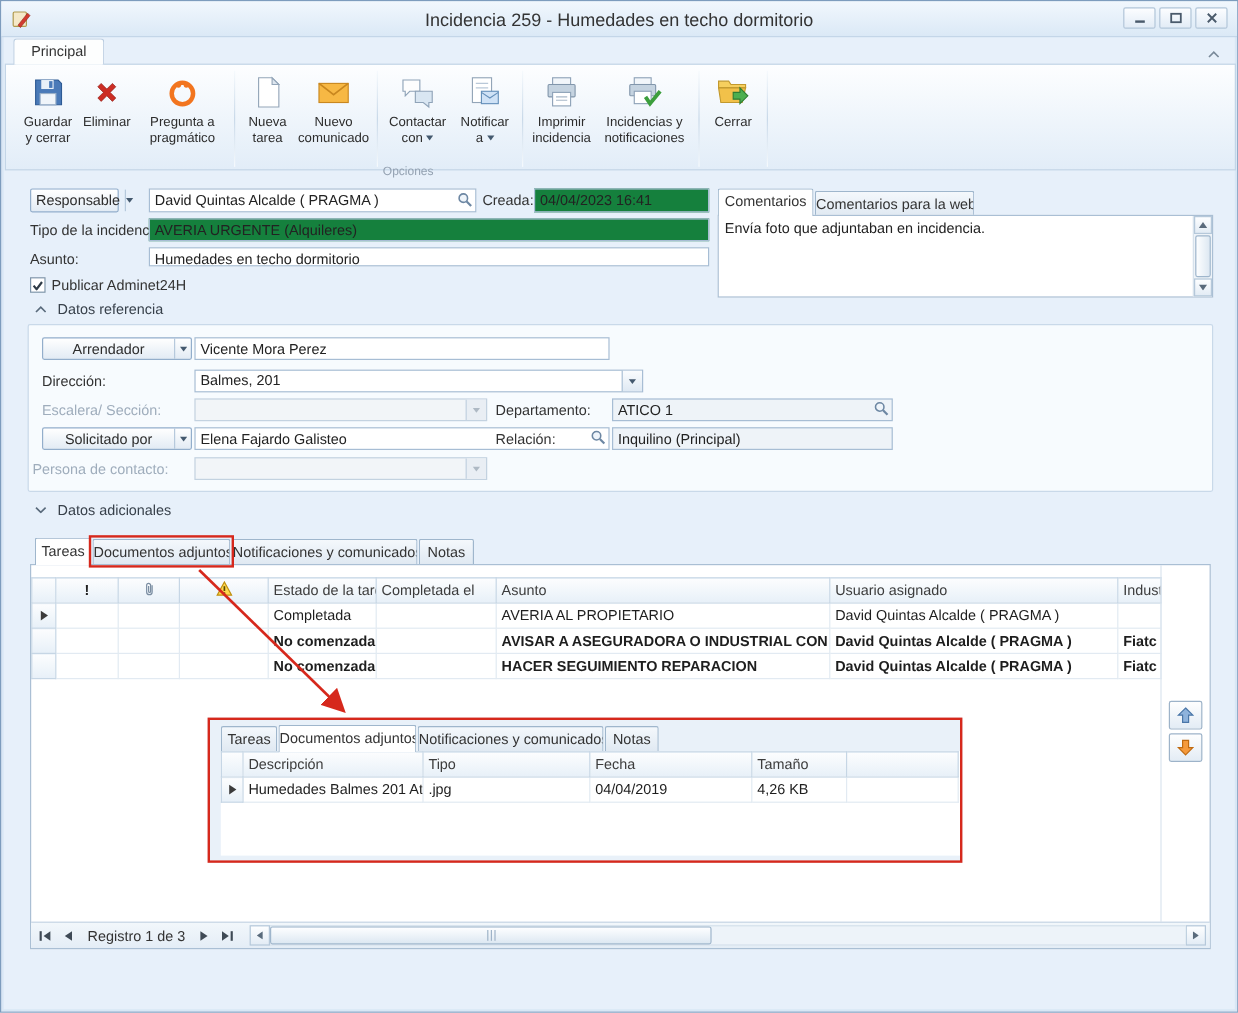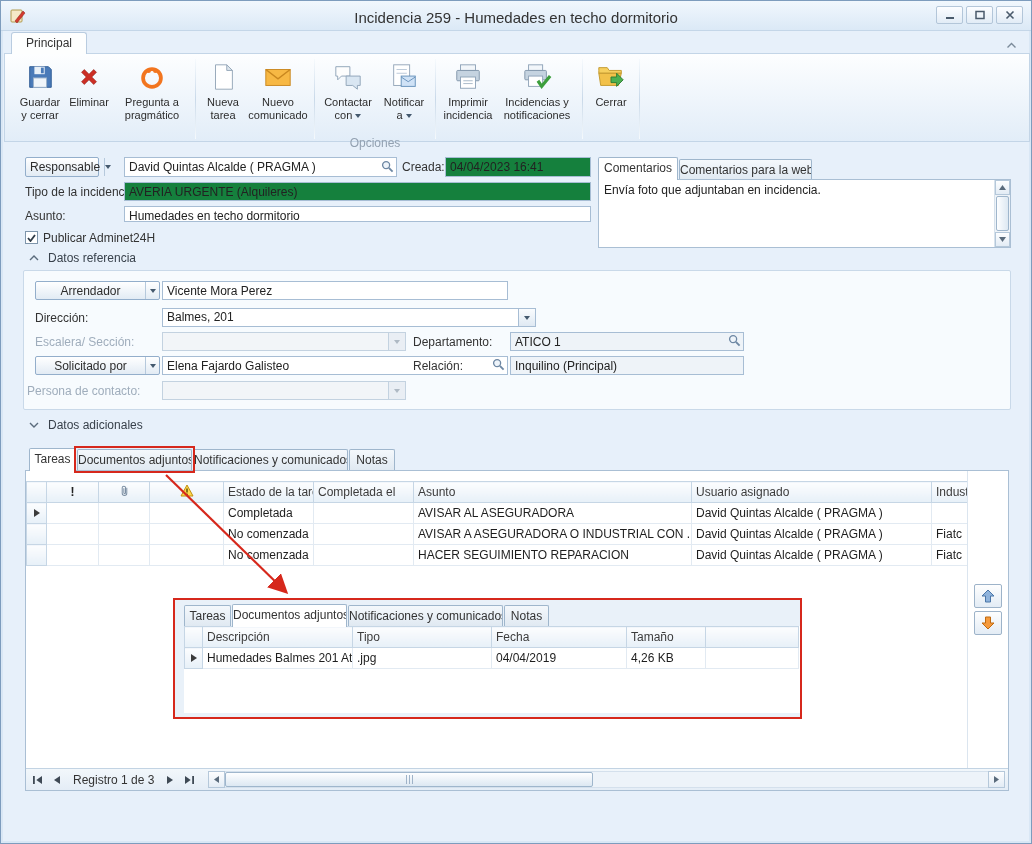--- a/index.html
+++ b/index.html
@@ -21,21 +21,21 @@
 
   
   .ribbon { position:absolute; left:3px; top:52px; width:1026px; height:89px; background:linear-gradient(#fdfeff,#eaf2fa 70%,#e2edf8); border:1px solid #c3d5e7; display:flex; align-items:flex-start; padding:3px 0 0 10px; }
   .rbtn { display:flex; flex-direction:column; align-items:center; padding-top:3px; gap:3px; height:80px; border-radius:3px; }
   .ricon { height:33px; display:flex; align-items:center; }
   .rlabel { font-size:11px; line-height:1.2; text-align:center; white-space:pre-line; color:#2d2d2d; }
   .rlabel-wrap { font-size:11px; line-height:1.2; text-align:center; }
   .rsep { width:1px; background:linear-gradient(#f6fafd,#c9d9e9,#f6fafd); margin:2px 4px; height:80px; }
   .rgroup { display:flex; flex-direction:column; height:84px; }
   .rgroup-row { display:flex; }
-  .rgroup-cap { margin-top:auto; text-align:center; font-size:12px; color:#93a1b1; line-height:13px; height:14px; }
+  .rgroup-cap { margin-top:auto; font-size:10px; color:#93a1b1; line-height:13px; height:14px; }
   .caret { display:inline-block; width:0; height:0; border-left:3px solid transparent; border-right:3px solid transparent; border-top:4px solid #44596e; margin-left:3px; vertical-align:middle; }
   .caret.dis { border-top-color:#aeb9c4; }
 
   
   .lbl { position:absolute; font-size:12px; color:#333; white-space:nowrap; }
   .lbl.dis { color:#9fadbc; }
   .field { position:absolute; background:#fff; border:1px solid #a7bdd4; font-size:12px; line-height:17px; padding:1px 4px 0; height:20px; white-space:nowrap; overflow:hidden; }
   .field.ro { background:#15803d; }
   .field.lt { background:#eef3f8; }
   .field.has-mag { padding-right:17px; }
@@ -56,21 +56,21 @@
   .tab { position:absolute; height:25px; line-height:20px; text-align:center; font-size:12px; color:#333; background:linear-gradient(#f4f8fc,#dce6f0); border:1px solid #9fb6cc; border-bottom:none; border-radius:2px 2px 0 0; overflow:hidden; white-space:nowrap; }
   .tab.active { background:#fff; z-index:3; }
   .panel { position:absolute; background:#fff; border:1px solid #aabfd4; }
 
   
   table.grid { border-collapse:collapse; table-layout:fixed; font-size:12px; background:#fff; }
   .grid th { background:linear-gradient(#fcfdfe,#e7f0f8); border:1px solid #c6d6e5; font-weight:normal; text-align:left; padding:0 4px; height:21px; color:#3c3c3c; overflow:hidden; white-space:nowrap; }
   .grid th.c { text-align:center; }
   .grid td { border-right:1px solid #e2eaf2; border-bottom:1px solid #e2eaf2; padding:0 4px; height:21px; overflow:hidden; white-space:nowrap; color:#1e1e1e; }
   .grid td.ind { background:linear-gradient(#fcfdfe,#e7f0f8); border:1px solid #c6d6e5; text-align:center; }
-  .grid tr.bold td { font-weight:normal; }
+  .grid tr.bold td { font-weight:bold; }
   .tri { display:inline-block; width:0; height:0; border-top:4px solid transparent; border-bottom:4px solid transparent; border-left:6px solid #3b3b3b; }
 
   
   .navbar { position:absolute; display:flex; align-items:center; background:linear-gradient(#f2f7fb,#e4edf6); border-top:1px solid #c2d3e3; padding:0 3px; gap:2px; }
   .navbtn { width:17px; height:16px; display:flex; align-items:center; justify-content:center; border-radius:2px; }
   .navlabel { font-size:12px; color:#333; padding:0 6px; white-space:nowrap; }
   .hscroll { display:flex; flex:1; height:17px; align-items:stretch; margin-left:8px; }
   .scrollarrow { width:17px; background:linear-gradient(#fdfeff,#e3ecf5); border:1px solid #b5c8da; display:flex; align-items:center; justify-content:center; }
   .scrolltrack { flex:1; background:#edf3f9; border-top:1px solid #d4e0ec; border-bottom:1px solid #d4e0ec; position:relative; }
   .scrollthumb { position:absolute; left:0; top:0; bottom:0; width:368px; background:linear-gradient(#fdfeff,#dde8f2); border:1px solid #9fb6cc; border-radius:2px; display:flex; align-items:center; justify-content:center; gap:2px; }
@@ -413,21 +413,21 @@
         <th>Usuario asignado</th>
         <th>Indust</th>
       </tr>
       <tr>
         <td class="ind"><span class="tri"></span></td>
         <td></td>
             <td></td>
             <td></td>
         <td>Completada</td>
         <td></td>
-        <td>AVISAR AL ASEGURADORA</td>
+        <td>AVERIA AL PROPIETARIO</td>
         <td>David Quintas Alcalde ( PRAGMA )</td>
         <td></td>
       </tr>
       <tr class="bold">
         <td class="ind"></td>
         <td></td>
             <td></td>
             <td></td>
         <td>No comenzada</td>
         <td></td>

